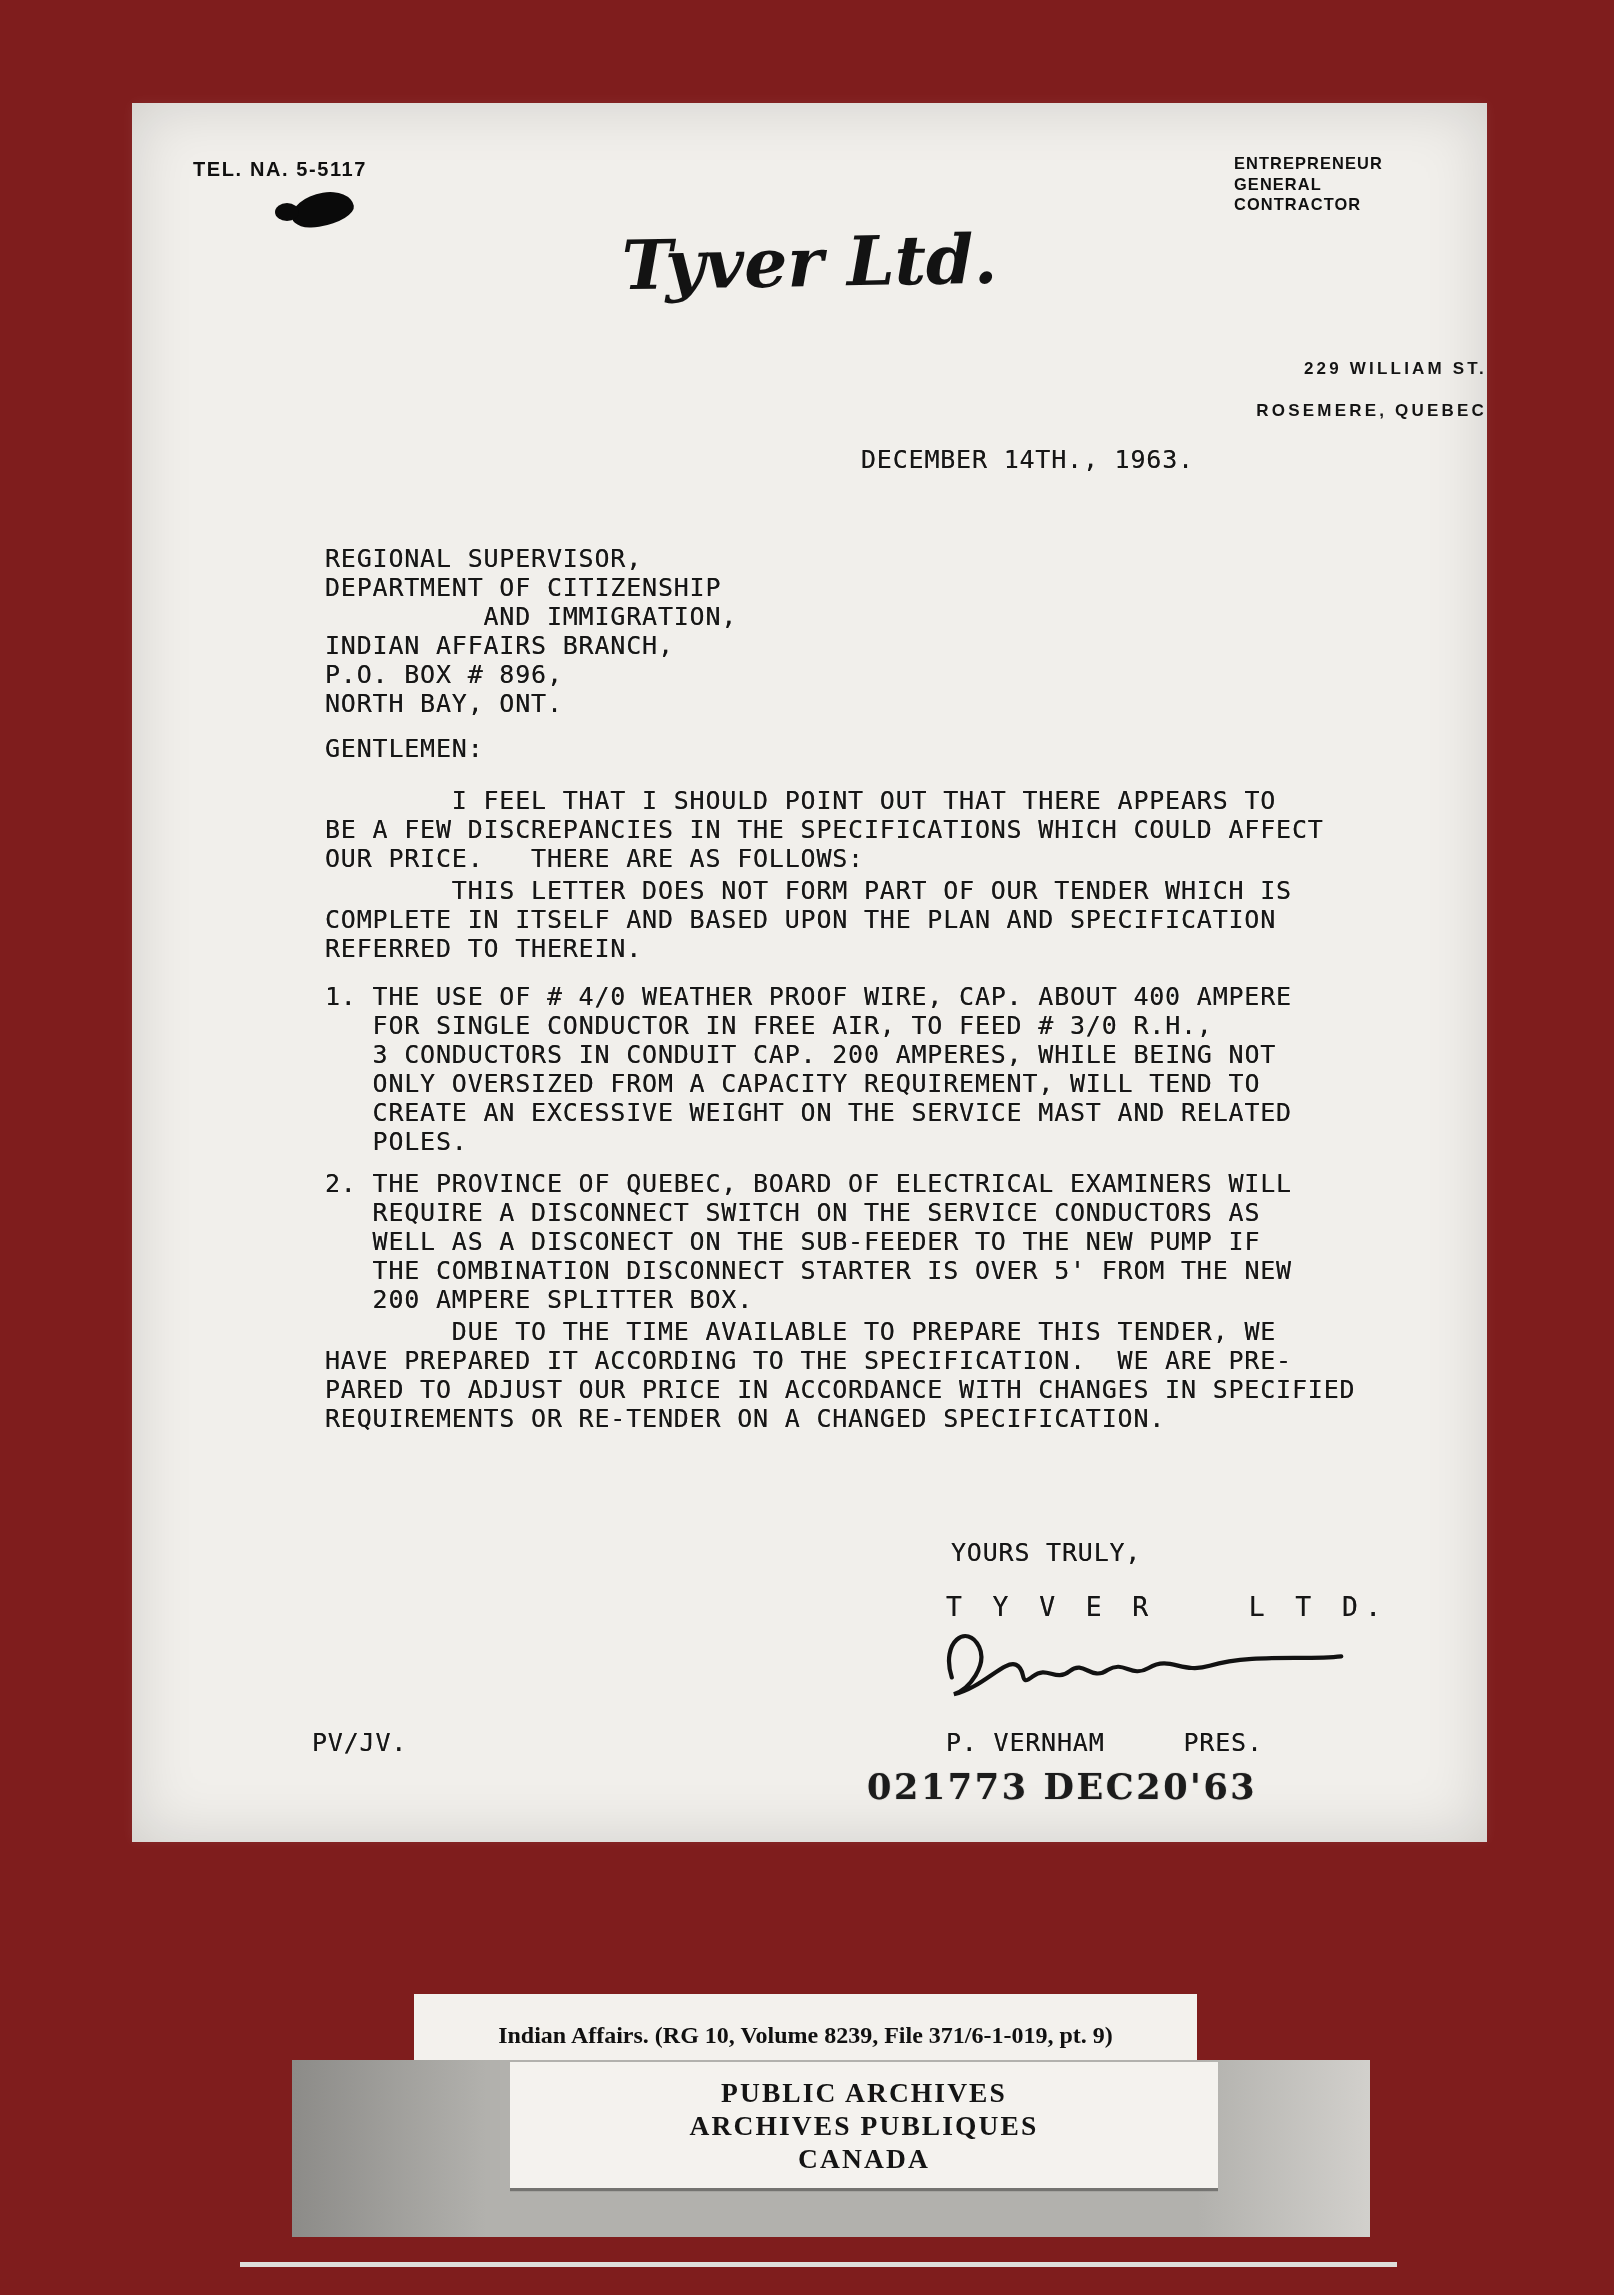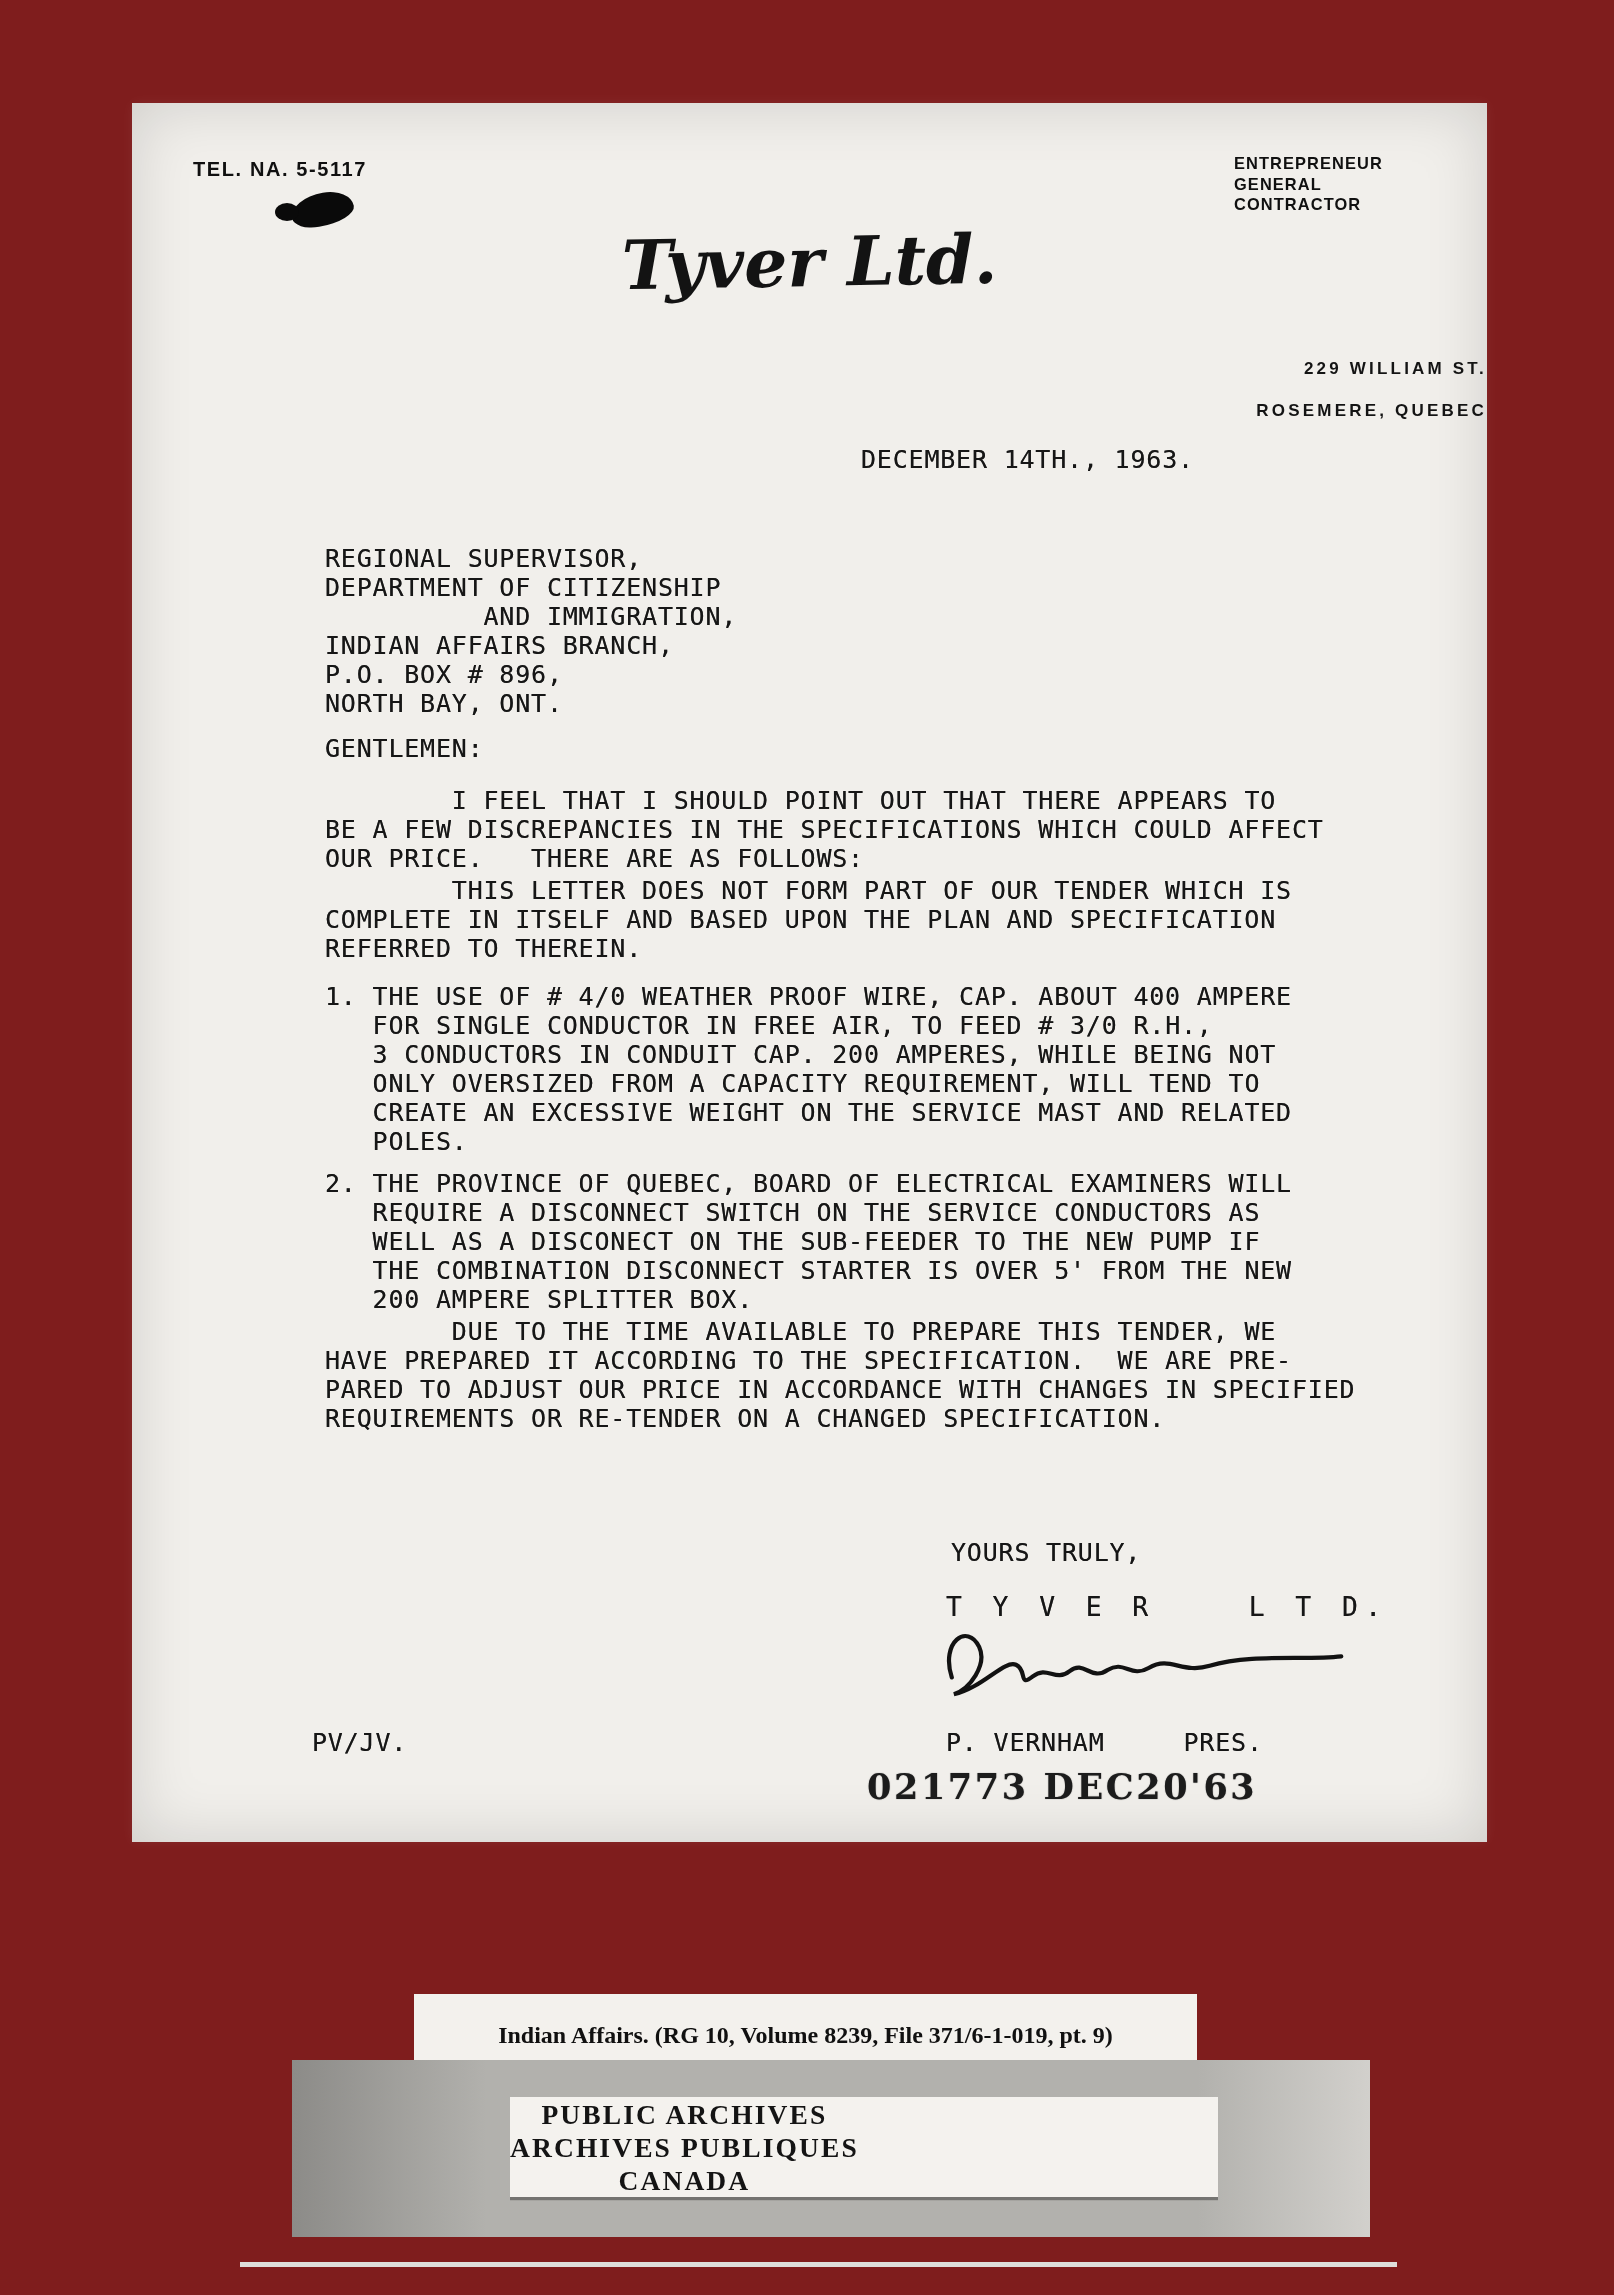--- a/index.html
+++ b/index.html
@@ -40,22 +40,22 @@
   .signerline{position:absolute;left:814px;top:1625px;display:flex;gap:79px;}
   .rstamp{position:absolute;left:735px;top:1663px;font-family:"DejaVu Serif",serif;
        font-weight:bold;font-size:35px;letter-spacing:2.6px;color:#1c1c1c;
        text-shadow:0 0 1.1px rgba(20,20,20,.5);}
   
   .caption-strip{position:absolute;left:414px;top:1950px;width:783px;height:83px;background:#f3f1ed;
        display:flex;align-items:center;justify-content:center;margin-top:44px;}
   .caption-strip span{font-family:"Liberation Serif",serif;font-weight:bold;font-size:24px;color:#101010;}
   .gray-band{position:absolute;left:292px;top:2060px;width:1078px;height:177px;
        background:linear-gradient(90deg,#8c8b88 0%,#b2b1ad 18%,#b2b1ad 84%,#d2d0cc 100%);}
-  .stamp-box{position:absolute;left:510px;top:2062px;width:708px;height:100px;background:#f4f2ee;
-       display:flex;align-items:center;justify-content:flex-start;box-shadow:0 3.2px 0 rgba(0,0,0,.35);margin-top:35px;}
+  .stamp-box{position:absolute;left:510px;top:2062px;width:708px;height:126px;background:#f4f2ee;
+       display:flex;align-items:center;justify-content:center;box-shadow:0 3.2px 0 rgba(0,0,0,.35);}
   .stamp-box div{font-family:"Liberation Serif",serif;font-weight:bold;font-size:27.5px;line-height:33px;
        letter-spacing:2.1px;color:#141414;text-align:center;white-space:pre-line;}
   .bottom-line{position:absolute;left:240px;top:2262px;width:1157px;height:4.8px;background:#dededb;}
 </style>
 </head>
 <body>
 
 <div id="film">
 
   <div id="page">

